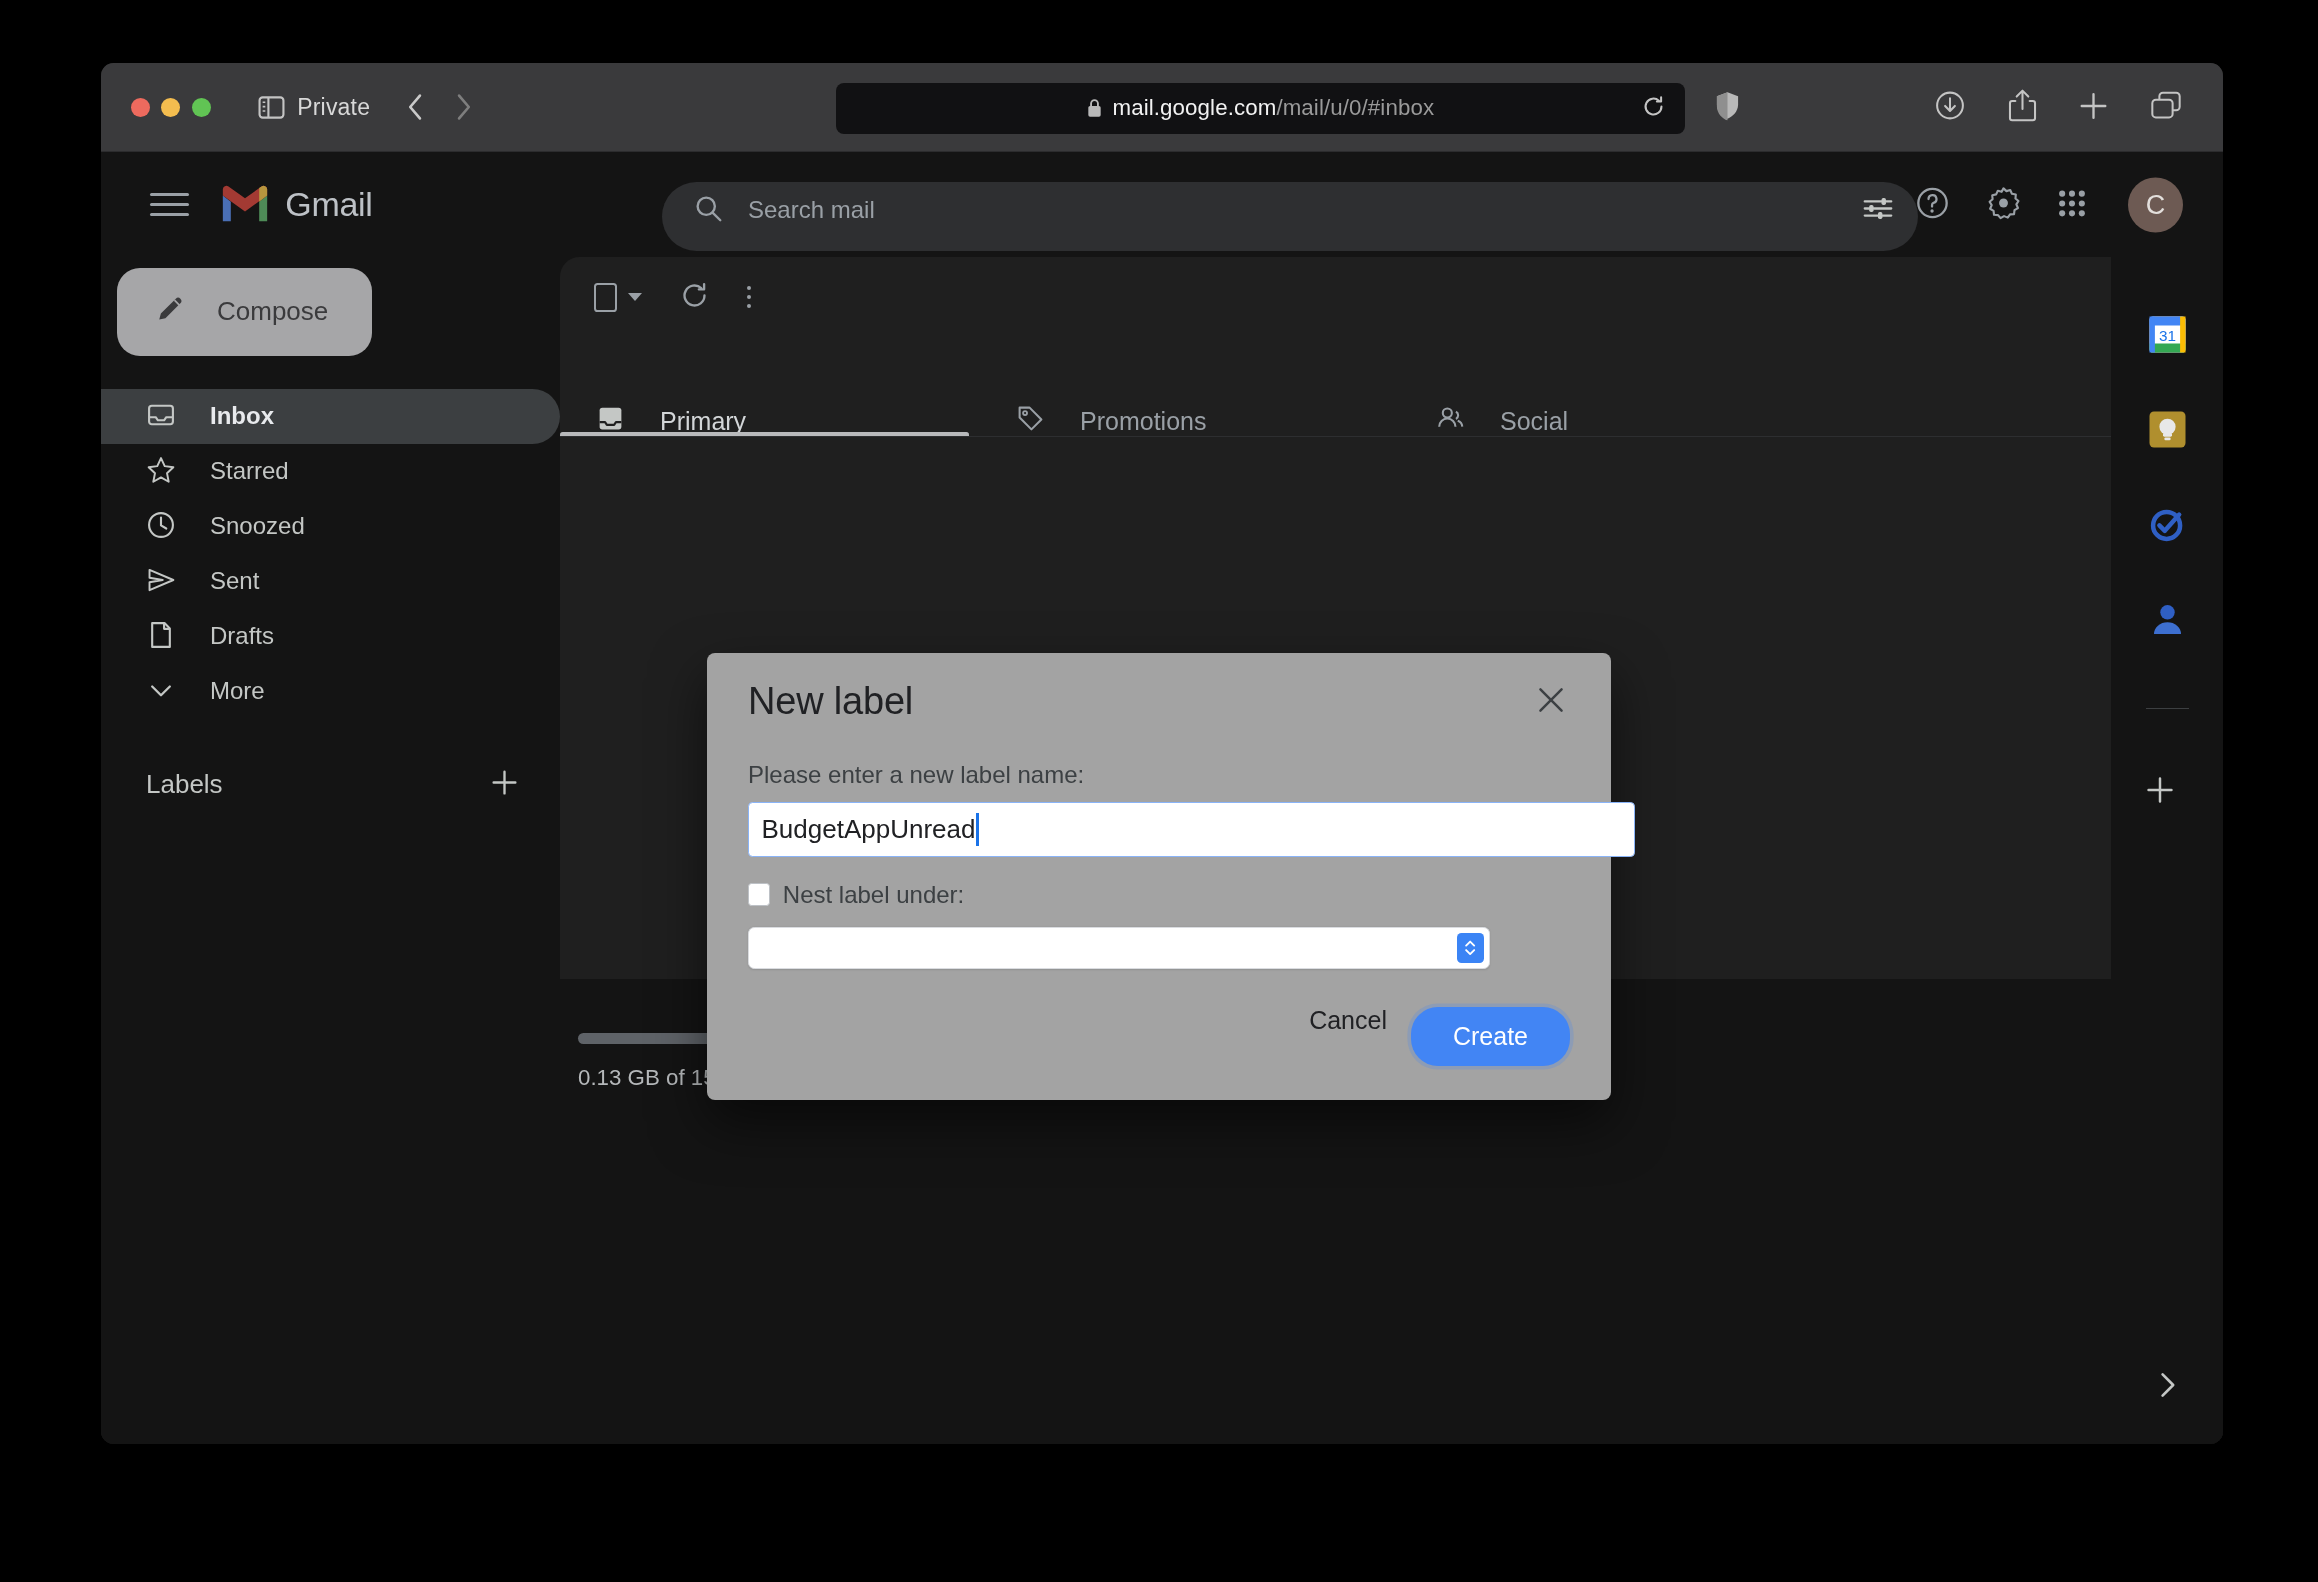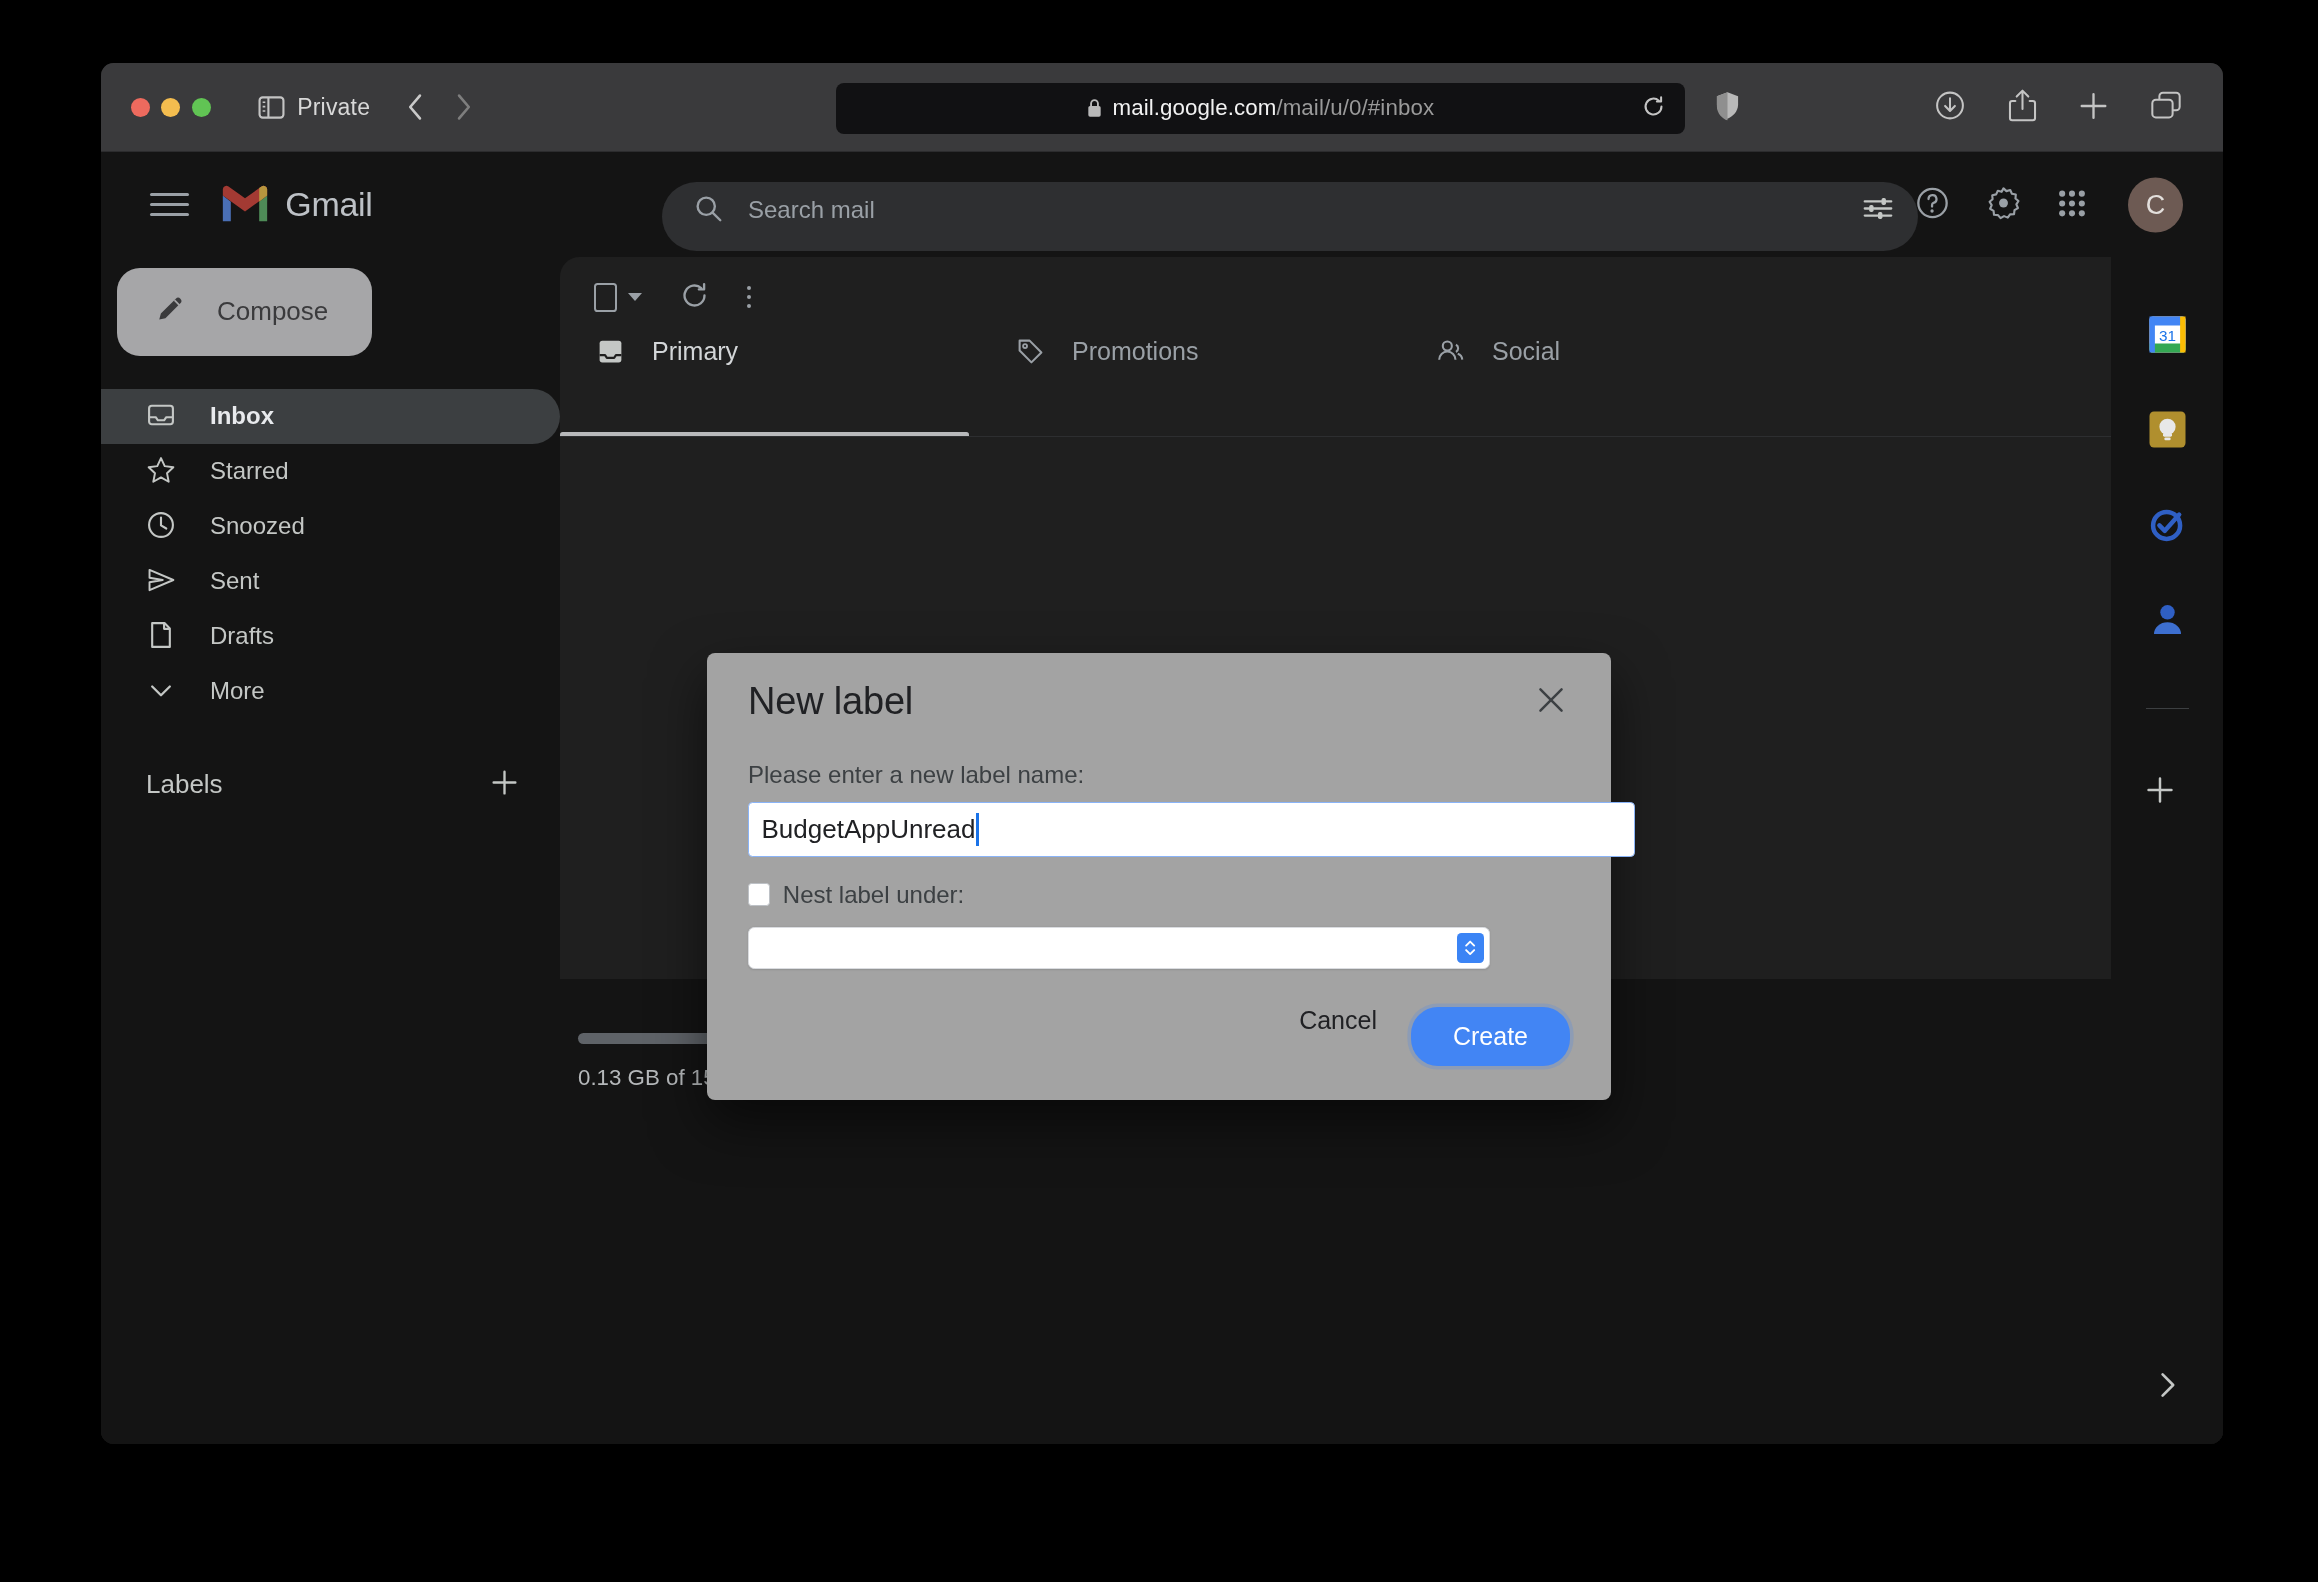--- a/index.html
+++ b/index.html
@@ -257,22 +257,22 @@
   .dots-vertical i { width: 4.5px; height: 4.5px; background: #9aa0a6; border-radius: 50%; display: block; }
 
   .tabs-row {
     display: flex;
     height: 100px;
     border-bottom: 0.9px solid #2d2e30;
     align-items: center;
   }
   .tab {
     display: flex;
-    align-items: flex-start;
-    gap: 27px;
+    align-items: flex-end;
+    gap: 35px;
     height: 100%;
     padding-left: 36px;
     width: 420px;
     position: relative;
     cursor: pointer;
   }
   .tab-label { font-size: 25px; color: #9aa0a6; }
   .tab.active .tab-label { color: #d3d6d8; }
   .tab.active::after {
     content: "";
@@ -451,21 +451,21 @@
     align-items: center; justify-content: center;
     gap: 2.7px;
   }
 
   .modal-actions {
     position: absolute;
     right: 41px;
     bottom: 34px;
     display: flex;
     align-items: center;
-    gap: 11px;
+    gap: 1px;
   }
   .btn-cancel {
     font-size: 25px;
     color: #202124;
     background: none;
     border: none;
     padding: 12.5px 23px;
     cursor: pointer;
     font-family: "Liberation Sans", sans-serif;
     border-radius: 21.5px;

